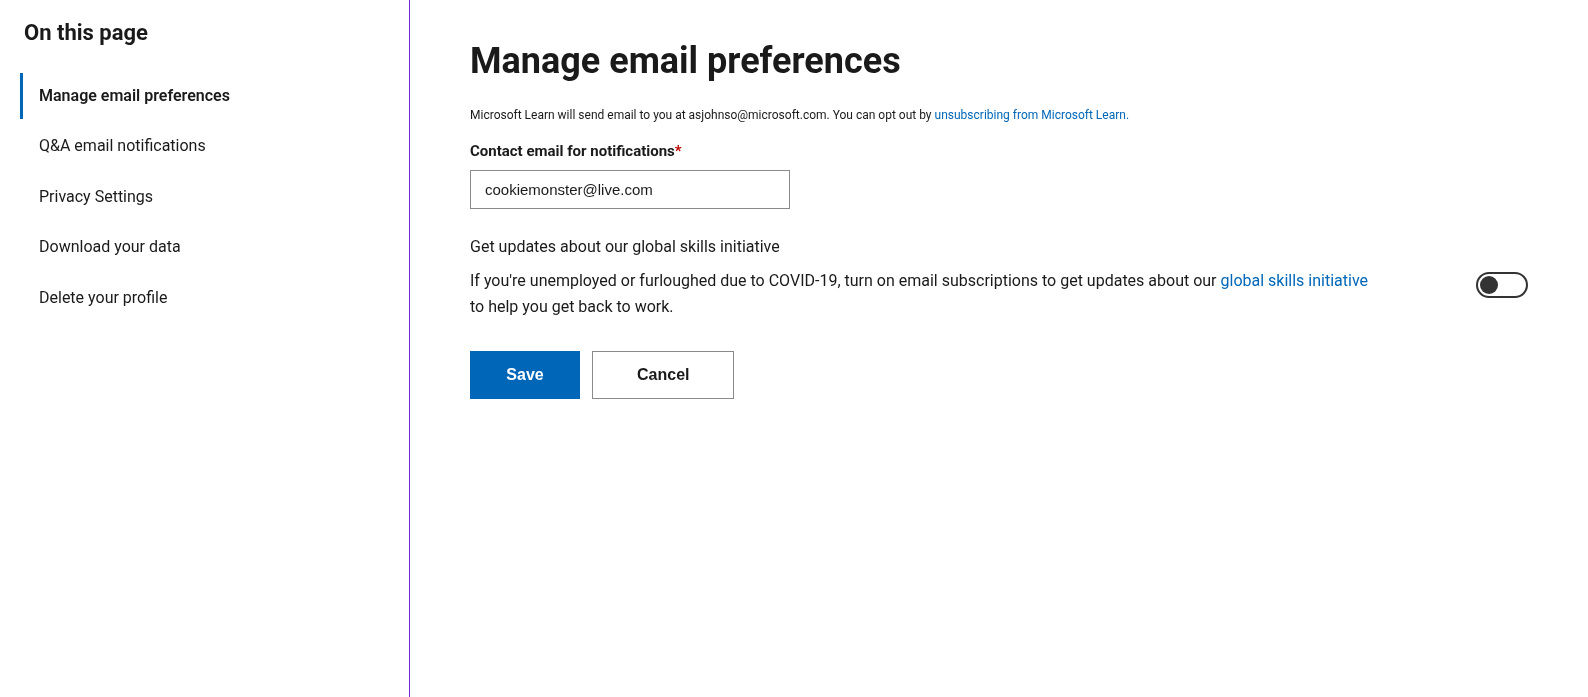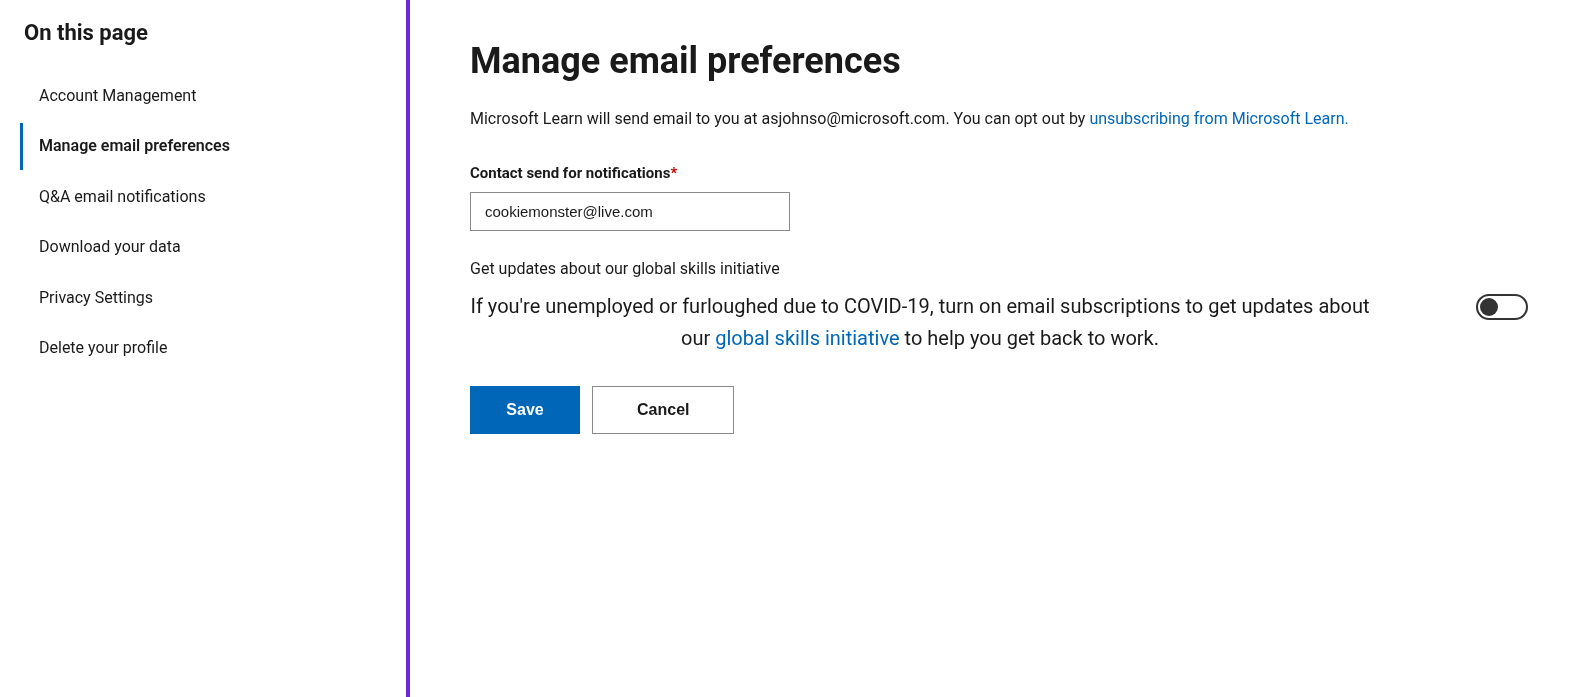--- a/index.html
+++ b/index.html
@@ -13,21 +13,21 @@
       background: #ffffff;
       display: flex;
       min-height: 697px;
       width: 1588px;
     }
 
     .sidebar {
       width: 410px;
       min-width: 410px;
       padding: 20px 0 20px 20px;
-      border-right: 4px solid #6d28d9;
+      border-right: 1px solid #6d28d9;
       background: #ffffff;
     }
 
     .sidebar-title {
       font-size: 22px;
       font-weight: 700;
       color: #1a1a1a;
       margin-bottom: 28px;
       padding-left: 4px;
     }
@@ -64,24 +64,24 @@
     }
 
     .page-heading {
       font-size: 36px;
       font-weight: 700;
       color: #1a1a1a;
       margin-bottom: 24px;
     }
 
     .description-text {
-      font-size: 16px;
+      font-size: 12px;
       color: #1a1a1a;
       line-height: 1.6;
-      margin-bottom: 32px;
+      margin-bottom: 17px;
       max-width: 900px;
     }
 
     .description-text a {
       color: #0067b8;
       text-decoration: none;
     }
 
     .form-section {
       margin-bottom: 28px;
@@ -120,25 +120,24 @@
     }
 
     .initiative-title {
       font-size: 16px;
       font-weight: 400;
       color: #1a1a1a;
       margin-bottom: 12px;
     }
 
     .initiative-description {
-      font-size: 20px;
+      font-size: 16px;
       color: #1a1a1a;
       line-height: 1.6;
       max-width: 900px;
-      text-align: center;
     }
 
     .initiative-description a {
       color: #0067b8;
       text-decoration: none;
     }
 
     
     .toggle-container {
       flex-shrink: 0;
@@ -201,52 +200,49 @@
       min-width: 110px;
     }
   </style>
 </head>
 <body>
 
 <aside class="sidebar">
   <h2 class="sidebar-title">On this page</h2>
   <ul class="sidebar-nav">
     <li>
-      <a class="sidebar-nav-item">Account Management</a>
-    </li>
-    <li>
       <a class="sidebar-nav-item active">Manage email preferences</a>
     </li>
     <li>
       <a class="sidebar-nav-item">Q&amp;A email notifications</a>
     </li>
     <li>
+      <a class="sidebar-nav-item">Privacy Settings</a>
+    </li>
+    <li>
       <a class="sidebar-nav-item">Download your data</a>
-    </li>
-    <li>
-      <a class="sidebar-nav-item">Privacy Settings</a>
     </li>
     <li>
       <a class="sidebar-nav-item">Delete your profile</a>
     </li>
   </ul>
 </aside>
 
 <main class="main-content">
   <h1 class="page-heading">Manage email preferences</h1>
 
   <p class="description-text">
     <span>Microsoft Learn will send email to you at asjohnso@microsoft.com. You can opt out by</span>
     <span> </span>
     <a href="#">unsubscribing from Microsoft Learn.</a>
   </p>
 
   <div class="form-section">
     <label class="form-label">
-      <span>Contact send for notifications</span><span class="required-star">*</span>
+      <span>Contact email for notifications</span><span class="required-star">*</span>
     </label>
     <input type="email" class="email-input" value="cookiemonster@live.com" style="">
   </div>
 
   <div class="initiative-section">
     <h3 class="initiative-title">Get updates about our global skills initiative</h3>
     <div class="initiative-header">
       <p class="initiative-description">
         <span>If you're unemployed or furloughed due to COVID-19, turn on email subscriptions to get updates about our</span>
         <span> </span>

